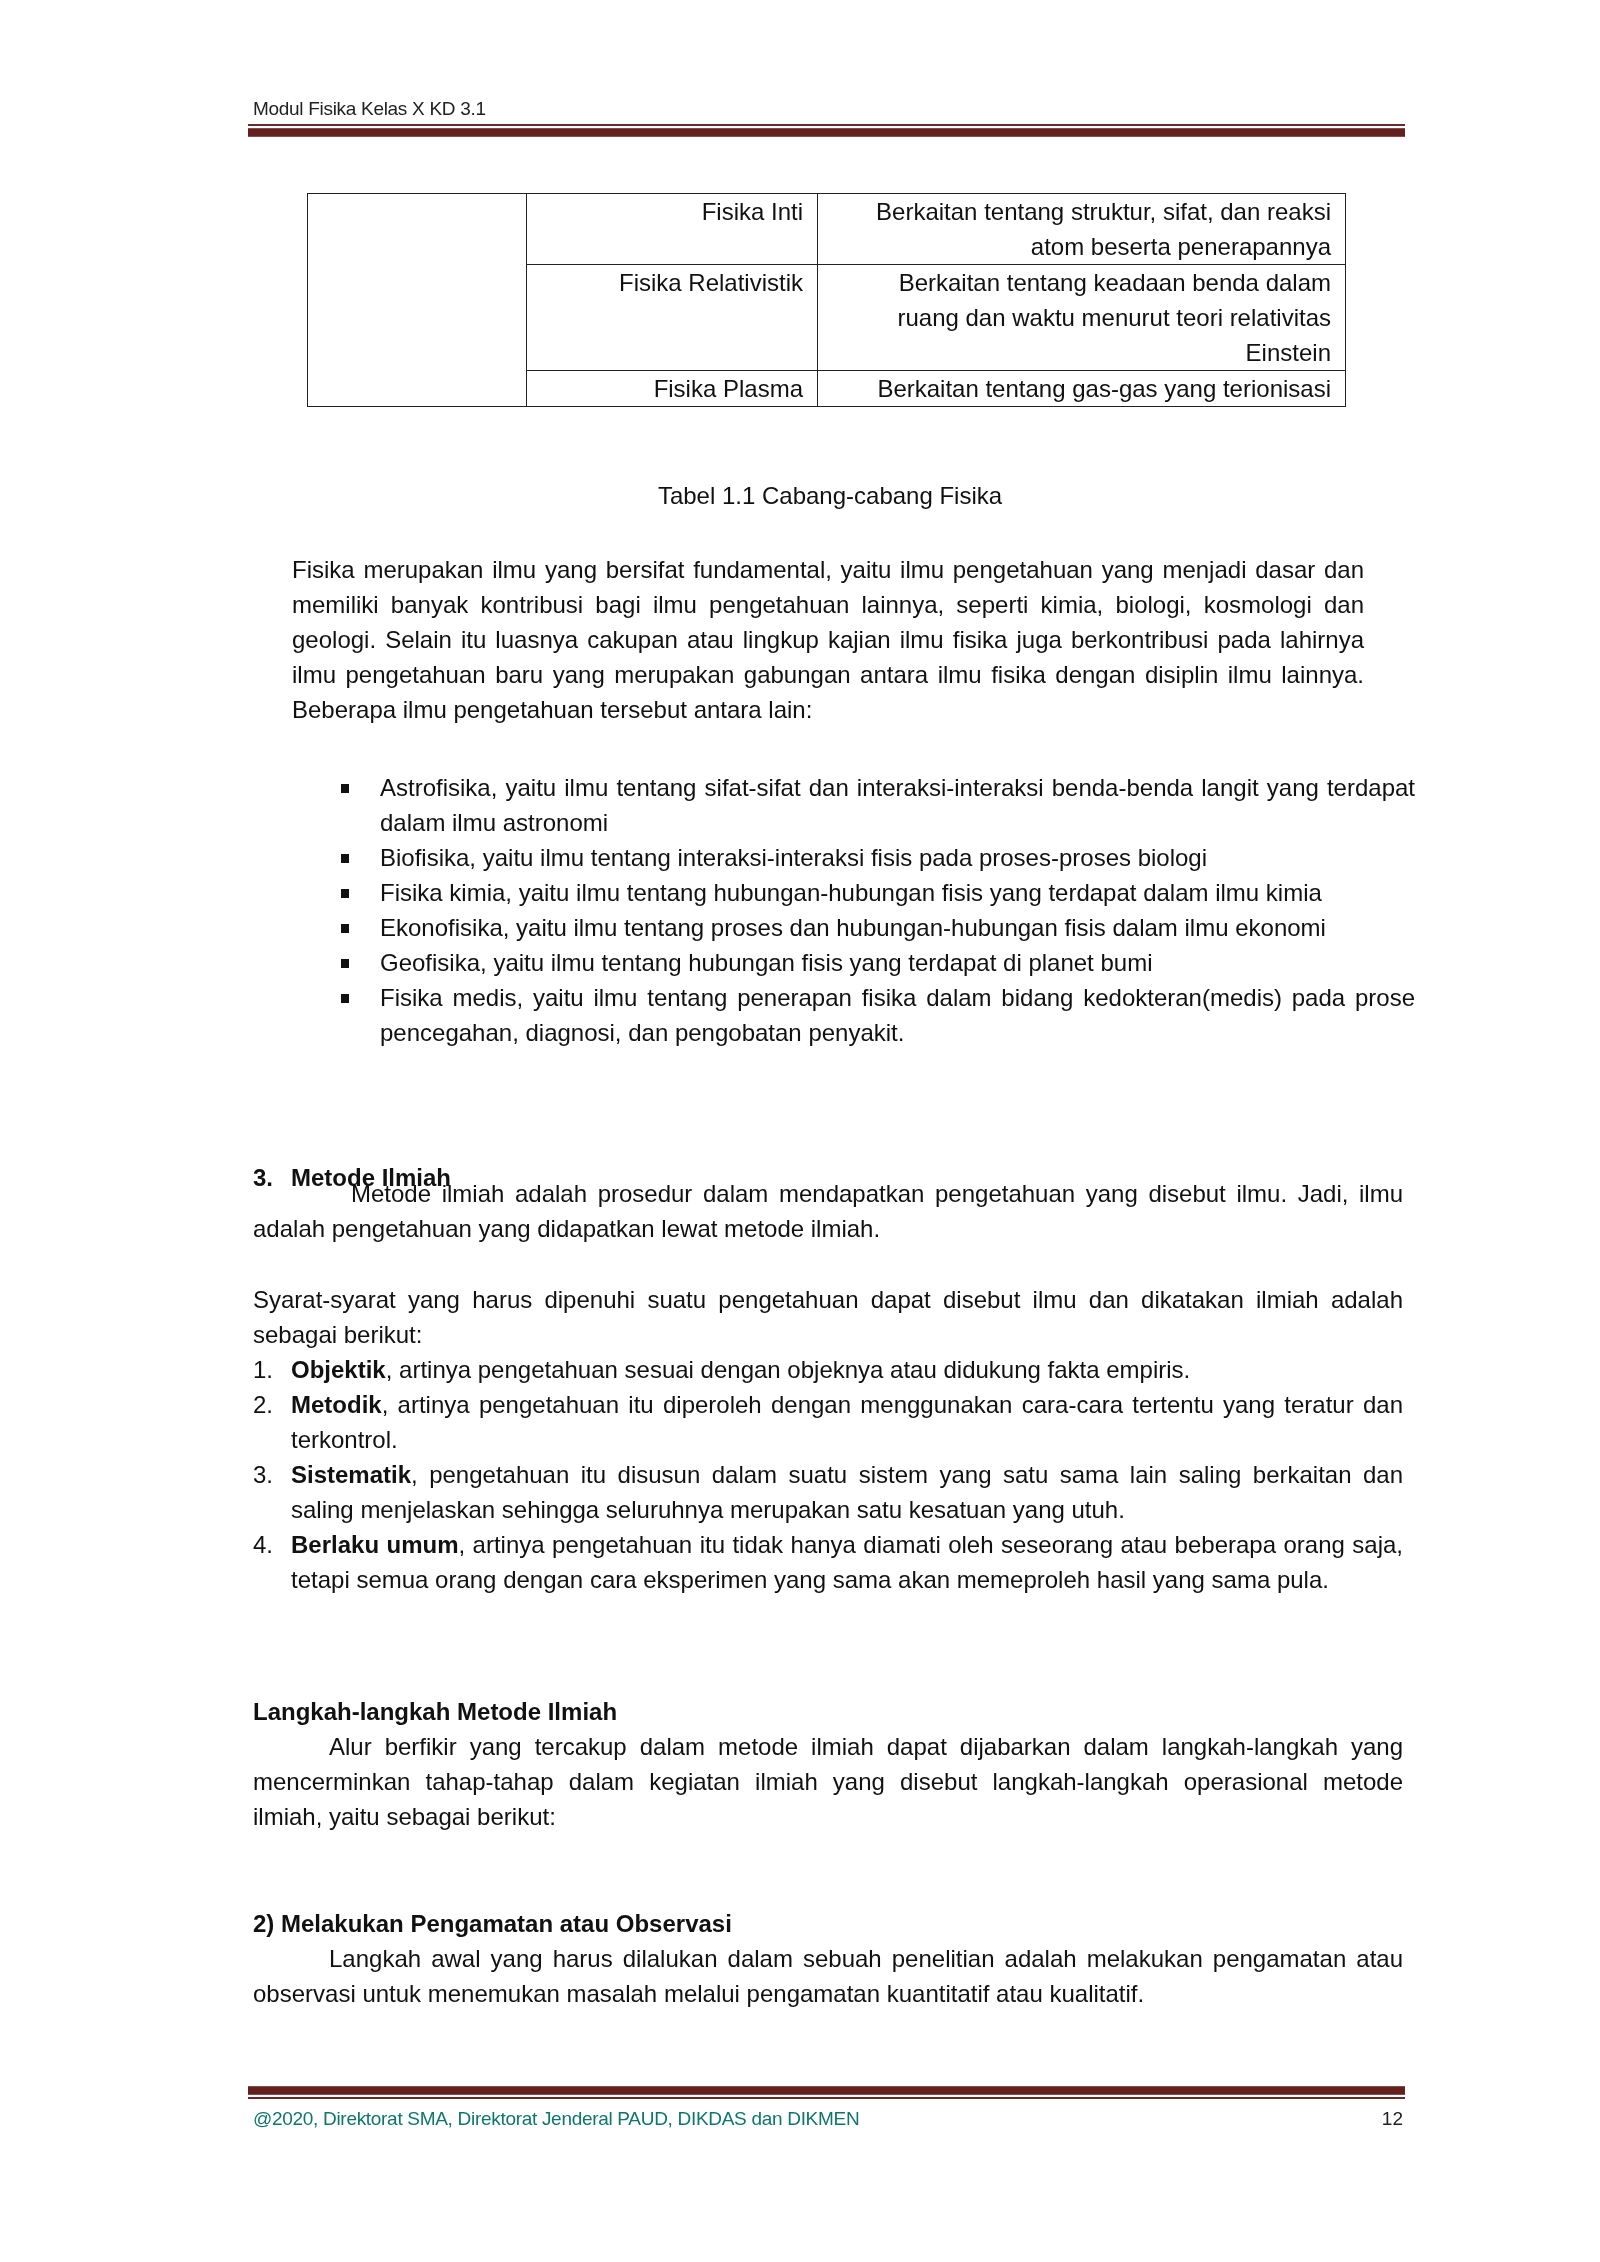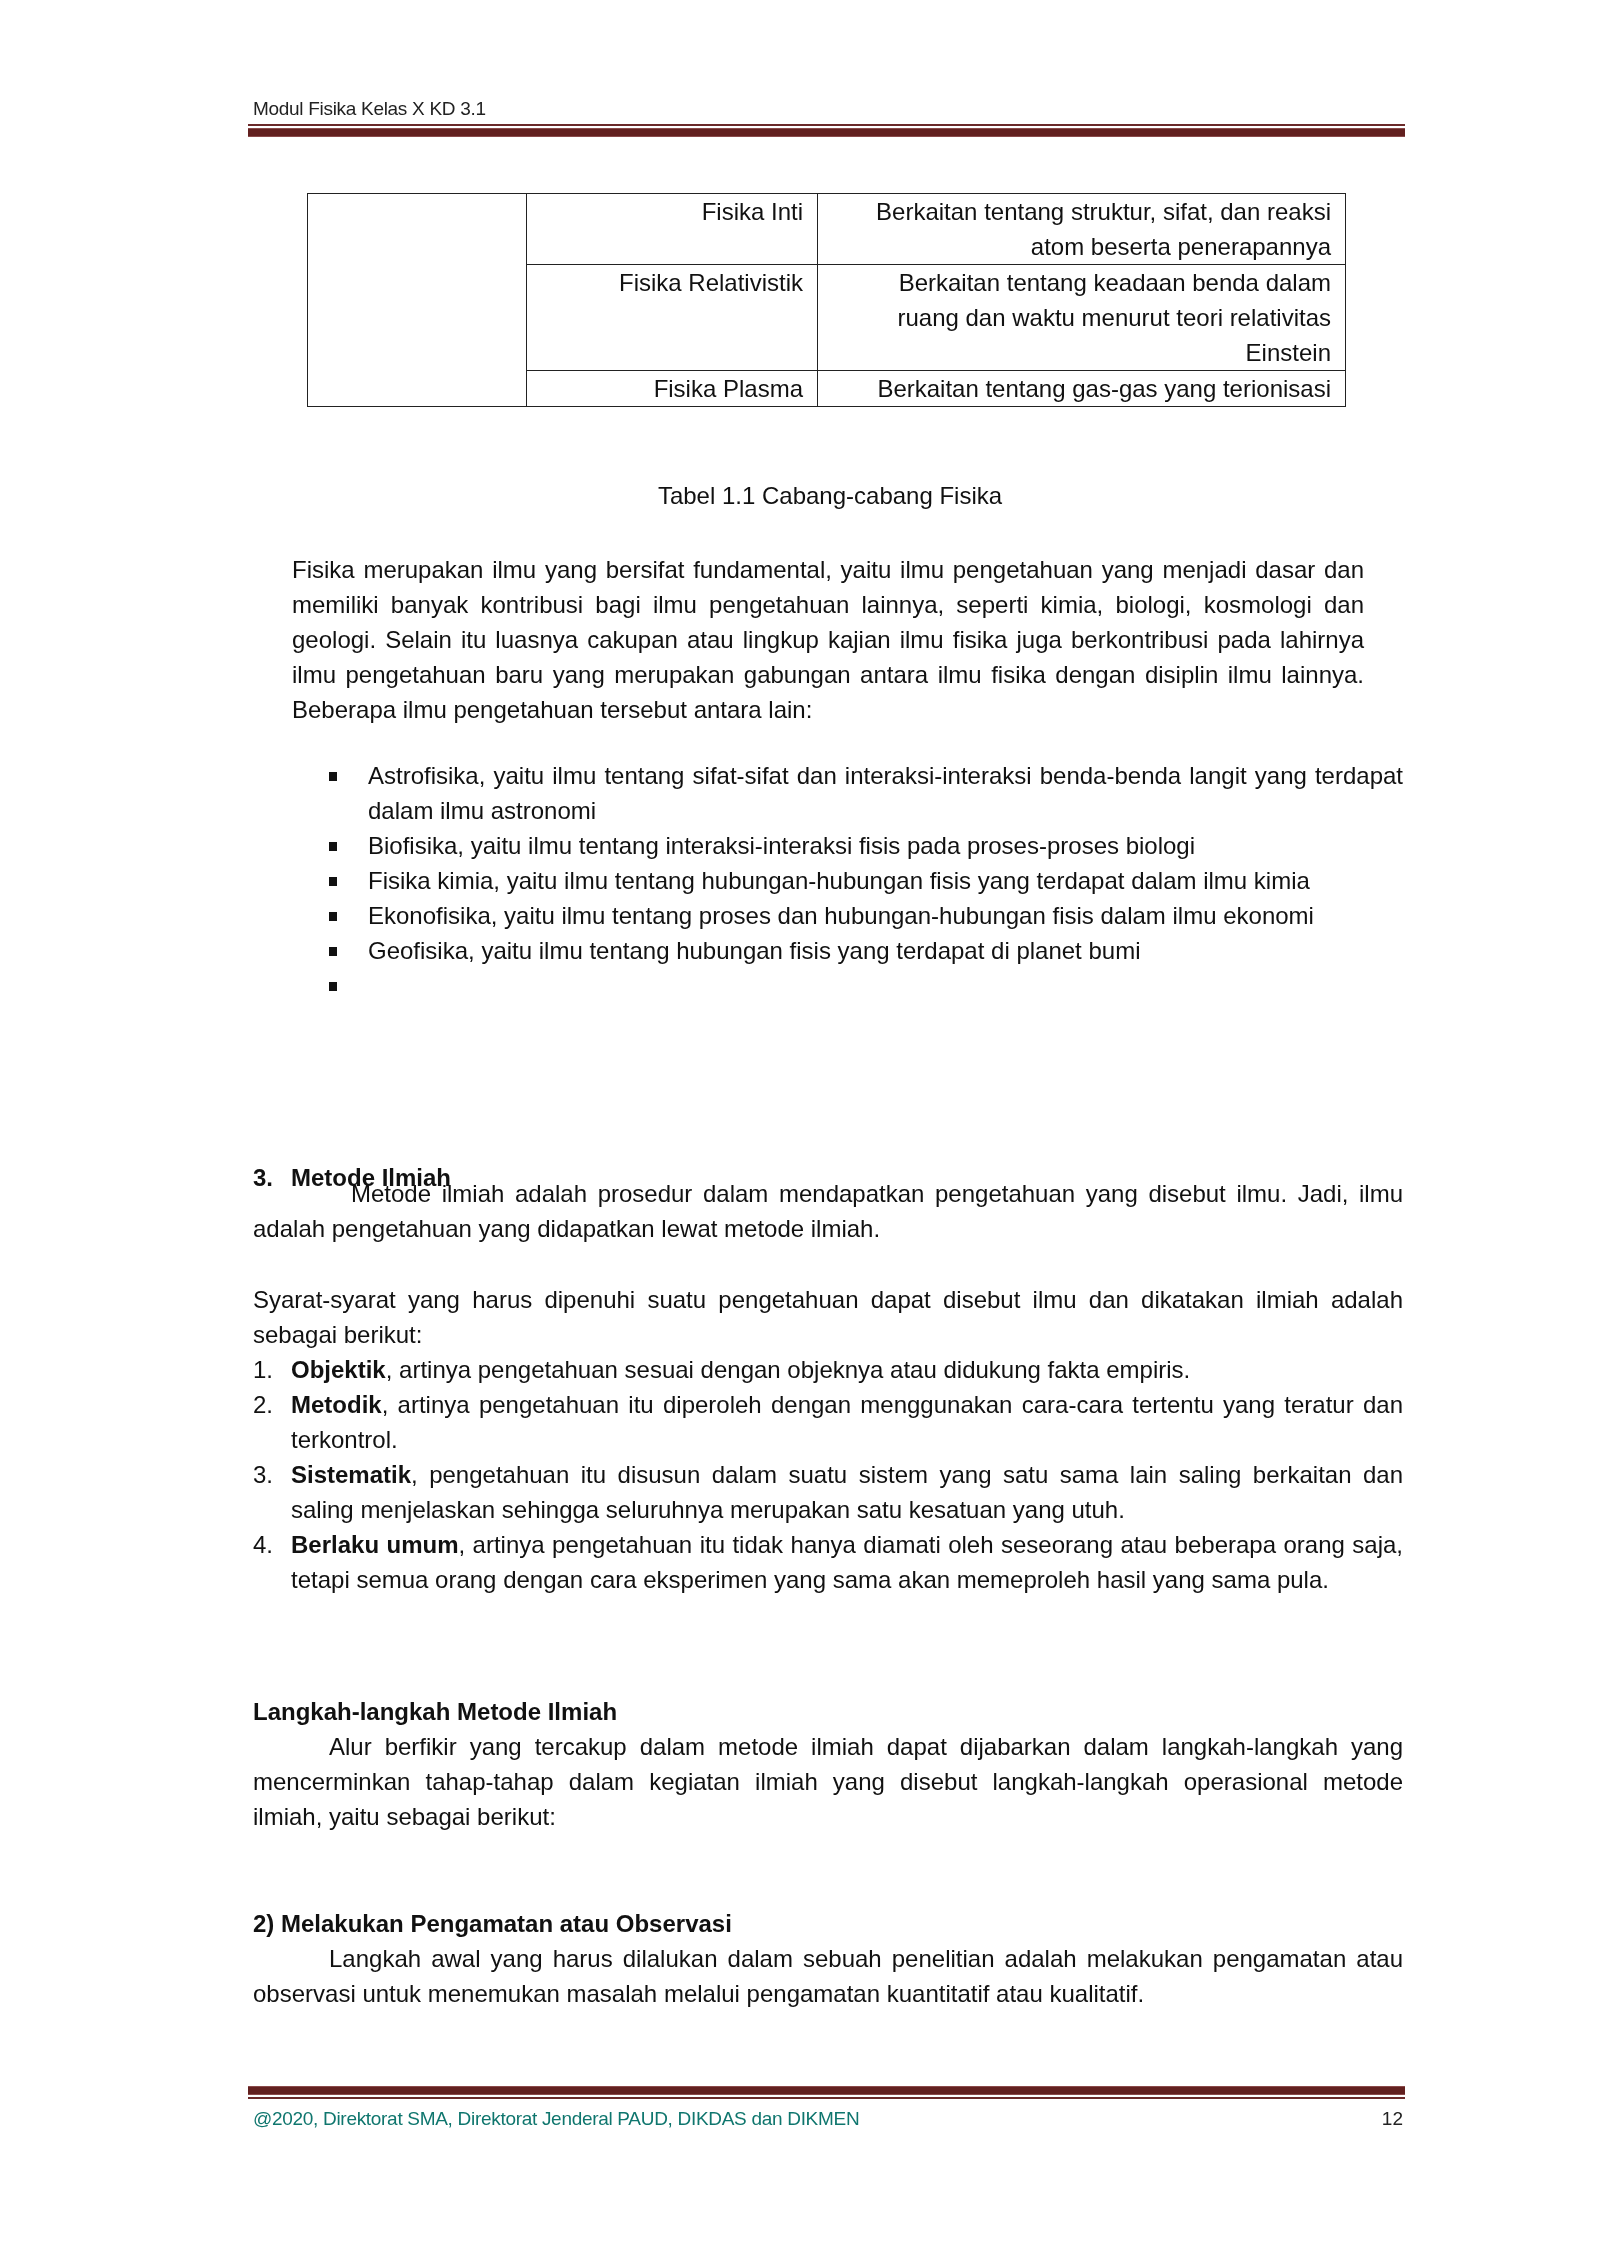--- a/index.html
+++ b/index.html
@@ -21,21 +21,21 @@
     border-collapse: collapse; font-size: 24px; line-height: 35px; text-align: right;
   }
   table.branch-table td { border: 1.5px solid #222; vertical-align: top; padding: 0 14px; }
   table.branch-table td.col-empty { width: 218px; padding: 0; border-bottom: 1.5px solid #222; }
   table.branch-table td.col-name { width: 262px; }
   table.branch-table tr td.col-empty { border-top: 1.5px solid #222; }
   .table-caption { position: absolute; left: 0; width: 1660px; text-align: center; top: 478px; font-size: 24px; }
 
   .para { position: absolute; text-align: justify; text-align-last: left; }
   .p1 { left: 292px; top: 552px; width: 1072px; }
-  ul.bullets { position: absolute; left: 325px; top: 758px; width: 1078px; margin: 0; padding: 0; list-style: none; }
+  ul.bullets { position: absolute; left: 325px; top: 758px; width: 1078px; margin: 12px; padding: 0; list-style: none; }
   ul.bullets li { position: relative; padding-left: 43px; text-align: justify; text-align-last: left; }
   ul.bullets li .bullet { position: absolute; left: 4px; top: 14px; width: 8px; height: 9px; background: #111; }
 
   .section-heading { position: absolute; left: 253px; top: 1144px; font-weight: bold; font-size: 24px; margin-top: 16px; }
   .section-heading .num { display: inline-block; width: 38px; }
 
   .p2 { left: 253px; top: 1176px; width: 1150px; }
   .p2 .indent { display: inline-block; width: 98px; }
   .p3 { left: 253px; top: 1282px; width: 1150px; }
 
@@ -87,21 +87,21 @@
   <div class="table-caption">Tabel 1.1 Cabang-cabang Fisika</div>
 
   <p class="para p1" style="margin:0">Fisika merupakan ilmu yang bersifat fundamental, yaitu ilmu pengetahuan yang menjadi dasar dan memiliki banyak kontribusi bagi ilmu pengetahuan lainnya, seperti kimia, biologi, kosmologi dan geologi. Selain itu luasnya cakupan atau lingkup kajian ilmu fisika juga berkontribusi pada lahirnya ilmu pengetahuan baru yang merupakan gabungan antara ilmu fisika dengan disiplin ilmu lainnya. Beberapa ilmu pengetahuan tersebut antara lain:</p>
 
   <ul class="bullets">
     <li><span class="bullet"></span><span>Astrofisika, yaitu ilmu tentang sifat-sifat dan interaksi-interaksi benda-benda langit yang terdapat dalam ilmu astronomi</span></li>
     <li><span class="bullet"></span><span>Biofisika, yaitu ilmu tentang interaksi-interaksi fisis pada proses-proses biologi</span></li>
     <li><span class="bullet"></span><span>Fisika kimia, yaitu ilmu tentang hubungan-hubungan fisis yang terdapat dalam ilmu kimia</span></li>
     <li><span class="bullet"></span><span>Ekonofisika, yaitu ilmu tentang proses dan hubungan-hubungan fisis dalam ilmu ekonomi</span></li>
     <li><span class="bullet"></span><span>Geofisika, yaitu ilmu tentang hubungan fisis yang terdapat di planet bumi</span></li>
-    <li><span class="bullet"></span></li>
+    <li><span class="bullet"></span><span>Fisika medis, yaitu ilmu tentang penerapan fisika dalam bidang kedokteran(medis) pada prose pencegahan, diagnosi, dan pengobatan penyakit.</span></li>
   </ul>
 
   <div class="section-heading">
     <span class="num">3.</span><span>Metode Ilmiah</span>
   </div>
 
   <p class="para p2" style="margin:0"><span class="indent"></span><span>Metode ilmiah adalah prosedur dalam mendapatkan pengetahuan yang disebut ilmu. Jadi, ilmu adalah pengetahuan yang didapatkan lewat metode ilmiah.</span></p>
   <p class="para p3" style="margin:0">Syarat-syarat yang harus dipenuhi suatu pengetahuan dapat disebut ilmu dan dikatakan ilmiah adalah sebagai berikut:</p>
 
   <ol class="criteria">

